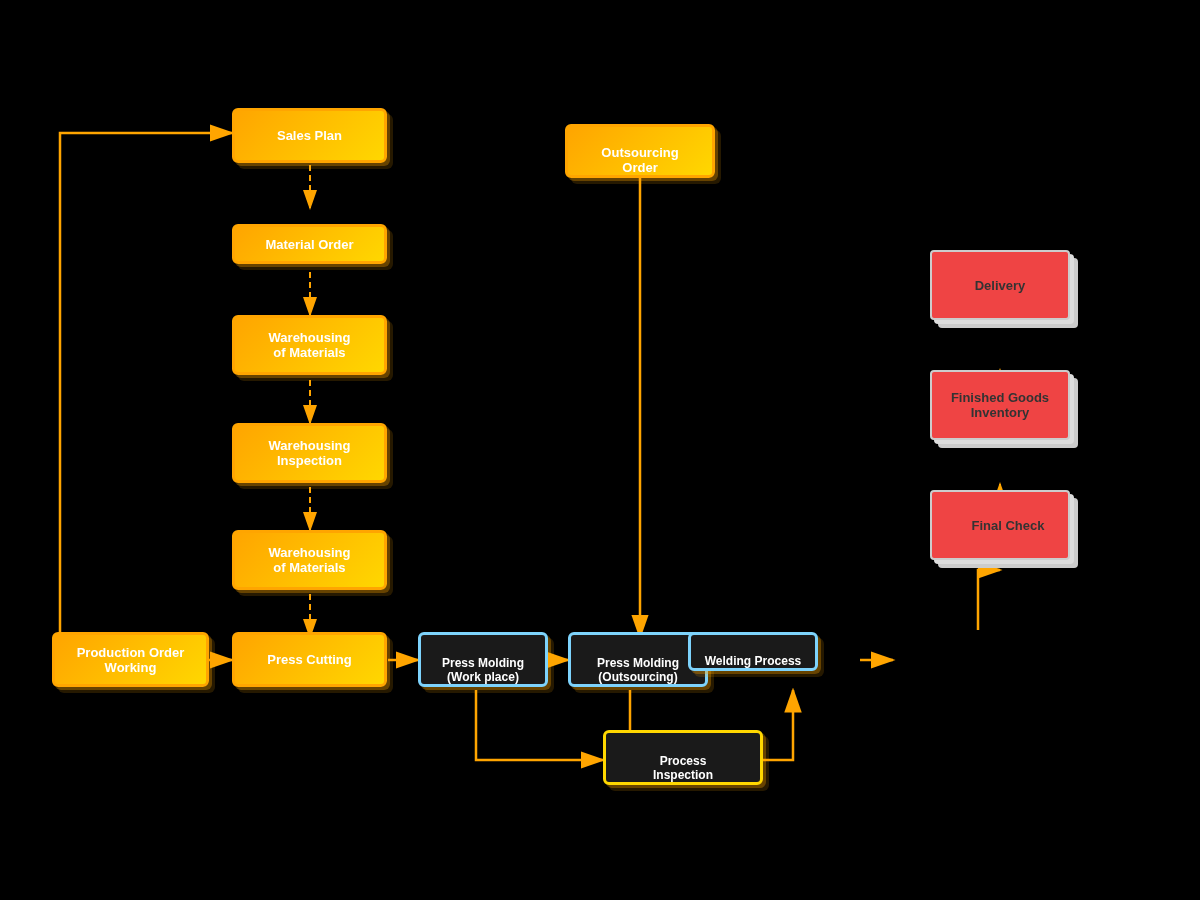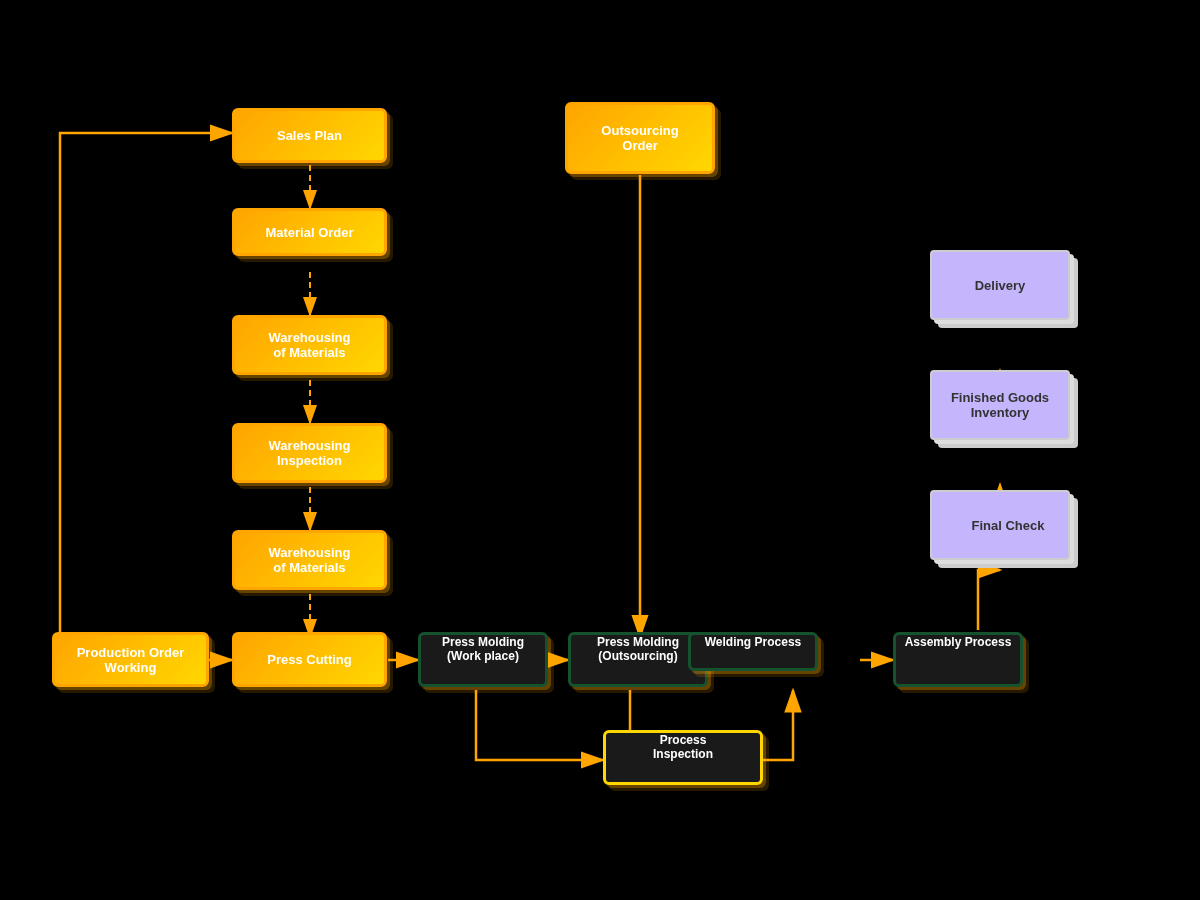--- a/index.html
+++ b/index.html
@@ -31,41 +31,41 @@
       text-align: center;
       color: #fff;
       font-weight: bold;
       font-size: 13px;
       box-shadow: 3px 3px 0 rgba(255,165,0,0.3), 6px 6px 0 rgba(255,165,0,0.15);
     }
 
     
     .box-white {
       position: absolute;
-      background: #c4b5fd;
+      background: #ef4444;
       border: 2px solid #ccc;
       border-radius: 4px;
       display: flex;
       align-items: center;
       justify-content: center;
       text-align: center;
       color: #333;
       font-weight: bold;
       font-size: 13px;
       box-shadow: 4px 4px 0 #ddd, 8px 8px 0 #ccc;
     }
 
     
     .box-dark {
       position: absolute;
       background: #1a1a1a;
-      border: 3px solid #14532d;
+      border: 3px solid #7dd3fc;
       border-radius: 6px;
       display: flex;
-      align-items: flex-start;
+      align-items: flex-end;
       justify-content: center;
       text-align: center;
       color: #fff;
       font-weight: bold;
       font-size: 12px;
       box-shadow: 3px 3px 0 rgba(255,165,0,0.3), 6px 6px 0 rgba(255,165,0,0.15);
     }
 
     svg.arrows {
       position: absolute;
@@ -143,26 +143,26 @@
     <polyline points="630,690 630,760 603,760" class="arrow-solid"></polyline>
 
     <polyline points="760,760 793,760 793,690" class="arrow-solid"></polyline>
 
   </svg>
 
   <div class="box-orange" style="left:232px; top:108px; width:155px; height:55px;">
     <span>Sales Plan</span>
   </div>
 
-  <div class="box-orange" style="left:565px; top:102px; width:150px; height:72px;">
+  <div class="box-orange" style="left:565px; top:124px; width:150px; height:54px;align-items:flex-end;">
     <span style="white-space:pre-line;">Outsourcing
 Order</span>
   </div>
 
-  <div class="box-orange" style="left:232px; top:208px; width:155px; height:48px;">
+  <div class="box-orange" style="left:232px; top:224px; width:155px; height:40px;">
     <span>Material Order</span>
   </div>
 
   <div class="box-orange" style="left:232px; top:315px; width:155px; height:60px;">
     <span style="white-space:pre-line;">Warehousing
 of Materials</span>
   </div>
 
   <div class="box-orange" style="left:232px; top:423px; width:155px; height:60px;">
     <span style="white-space:pre-line;">Warehousing
@@ -190,23 +190,20 @@
 
   <div class="box-dark" style="left:568px; top:632px; width:140px; height:55px;">
     <span style="white-space:pre-line;">Press Molding
 (Outsourcing)</span>
   </div>
 
   <div class="box-dark" style="left:688px; top:632px; width:130px; height:39px;">
     <span>Welding Process</span>
   </div>
 
-  <div class="box-dark" style="left:893px; top:632px; width:130px; height:55px;">
-    <span>Assembly Process</span>
-  </div>
 
   <div class="box-dark" style="left:603px; top:730px; width:160px; height:55px; border-color:#FFD700;">
     <span style="white-space:pre-line;">Process
 Inspection</span>
   </div>
 
   <div class="box-white" style="left:930px; top:490px; width:140px; height:70px;padding-left:16px;">
     <span>Final Check</span>
   </div>
 

